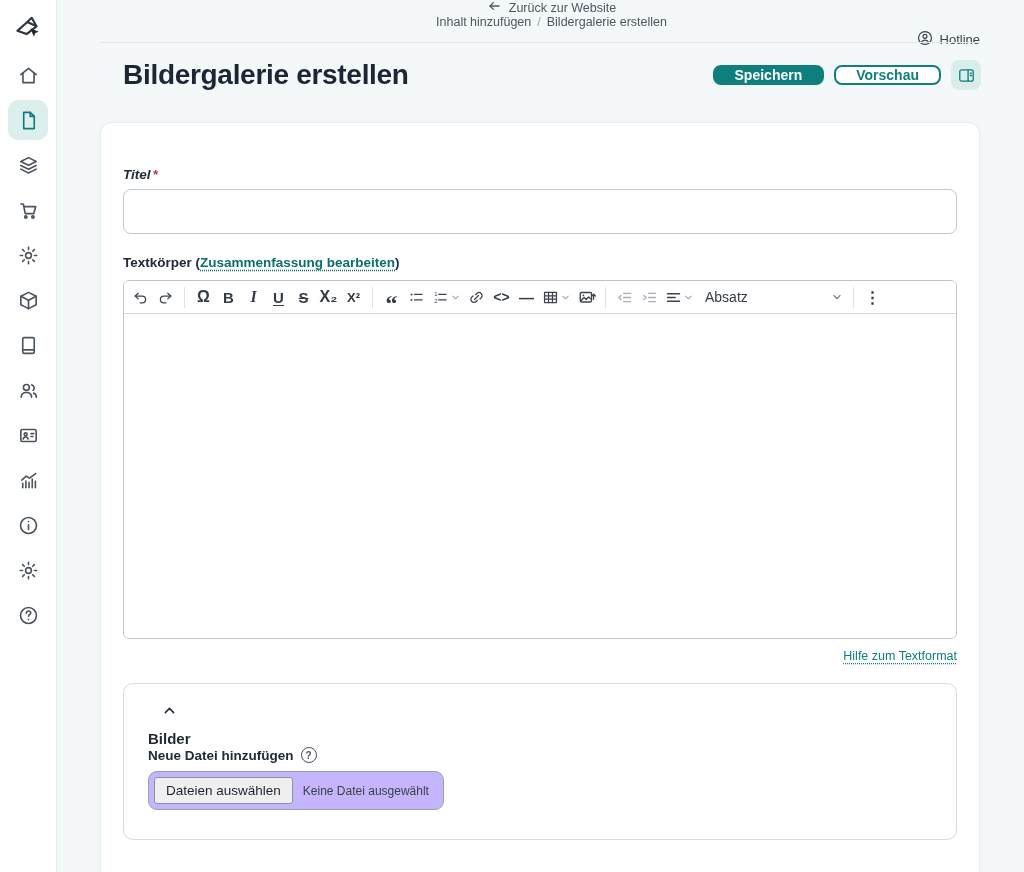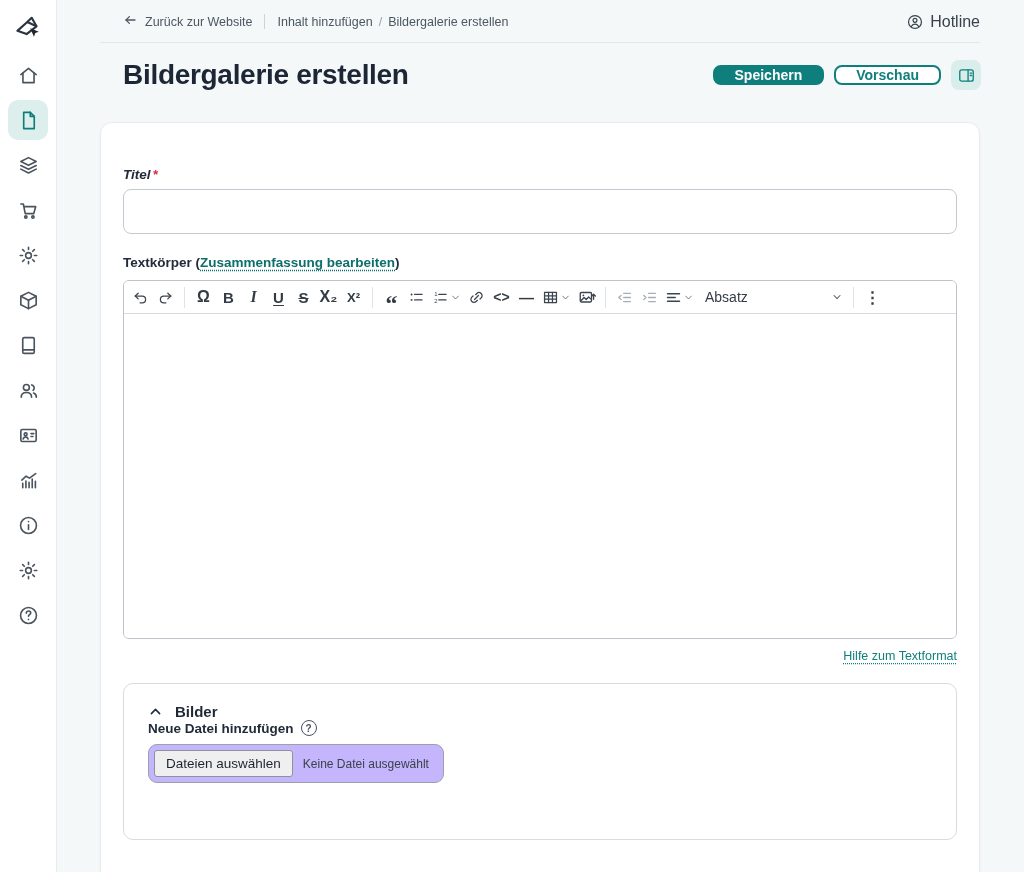--- a/index.html
+++ b/index.html
@@ -24,32 +24,32 @@
   .nav-btn.active { background:#dcefed; }
   .nav-btn svg { stroke:#4b545e; }
   .nav-btn.active svg { stroke:#0e7c79; }
   .icn { fill:none; stroke-width:1.7; stroke-linecap:round; stroke-linejoin:round; }
 
   
   .content { position:absolute; left:57px; top:0; width:967px; height:872px; }
 
   .topbar {
     height:43px; display:flex; align-items:center;
-    padding:0 44px 0 66px; position:relative;
+    padding:0 44px 0 66px; position:relative;flex-direction:column;
   }
   .topbar::after {
     content:""; position:absolute; left:43px; right:44px; bottom:0;
     border-bottom:1px solid #e3e7ea;
   }
   .crumb-link { display:flex; align-items:center; gap:7px; color:#4c5761; font-size:12.5px; cursor:pointer; }
   .crumb-sep { width:1px; height:15px; background:#ccd2d8; margin:0 12px; }
   .crumbs { color:#4c5761; font-size:12.5px; display:flex; gap:6px; align-items:center; }
   .crumbs .slash { color:#9aa3ac; }
   .crumb-page { cursor:pointer; }
-  .hotline { margin-left:auto; display:flex; align-items:flex-end; gap:6px; color:#39424c; font-size:16px; cursor:pointer; }
+  .hotline { margin-left:auto; display:flex; align-items:flex-end; gap:6px; color:#39424c; font-size:13px; cursor:pointer; }
 
   .header-row {
     display:flex; align-items:center;
     margin:16px 43px 0 66px;
   }
   .page-title { font-size:28px; font-weight:700; letter-spacing:-0.3px; color:#1c2634; }
   .actions { margin-left:auto; display:flex; align-items:center; gap:10px; }
   .btn { font-family:inherit; font-size:14px; font-weight:700; border-radius:8px; height:20px; padding:0 20px; cursor:pointer; }
   .btn-primary { background:#0e7f7c; color:#ffffff; border:2px solid #0e7f7c; }
   .btn-secondary { background:#ffffff; color:#0e7f7c; border:2px solid #0e7f7c; }
@@ -108,21 +108,21 @@
   .editor-body { height:324px; background:#fff; cursor:text; }
 
   .help-row { display:flex; justify-content:flex-end; margin-top:10px; }
   .help-link { font-size:12.5px; color:#0e7f7c; text-decoration:underline; text-decoration-style:dotted; text-underline-offset:3px; cursor:pointer; }
 
   
   .images-card {
     margin-top:20px; border:1px solid #d8dce1; border-radius:10px;
     padding:19px 24px; background:#fff; height:157px;
   }
-  .images-head { display:flex; align-items:center; gap:12px; cursor:pointer; width:fit-content; }
+  .images-head { display:flex; align-items:center; gap:12px; cursor:pointer; width:fit-content;flex-direction:column; }
   .images-title { font-size:15px; font-weight:700; color:#1f2834; }
   .file-label-row { display:flex; align-items:center; gap:7px; }
   .file-label { font-size:13.5px; font-weight:700; color:#222b3a; }
   .help-circle {
     width:16px; height:16px; border:1.4px solid #49525c; border-radius:50%;
     display:flex; align-items:center; justify-content:center;
     font-size:10px; font-weight:700; color:#49525c; cursor:pointer;
   }
   .file-widget {
     margin-top:8px; display:flex; align-items:center; gap:10px; width:fit-content;

